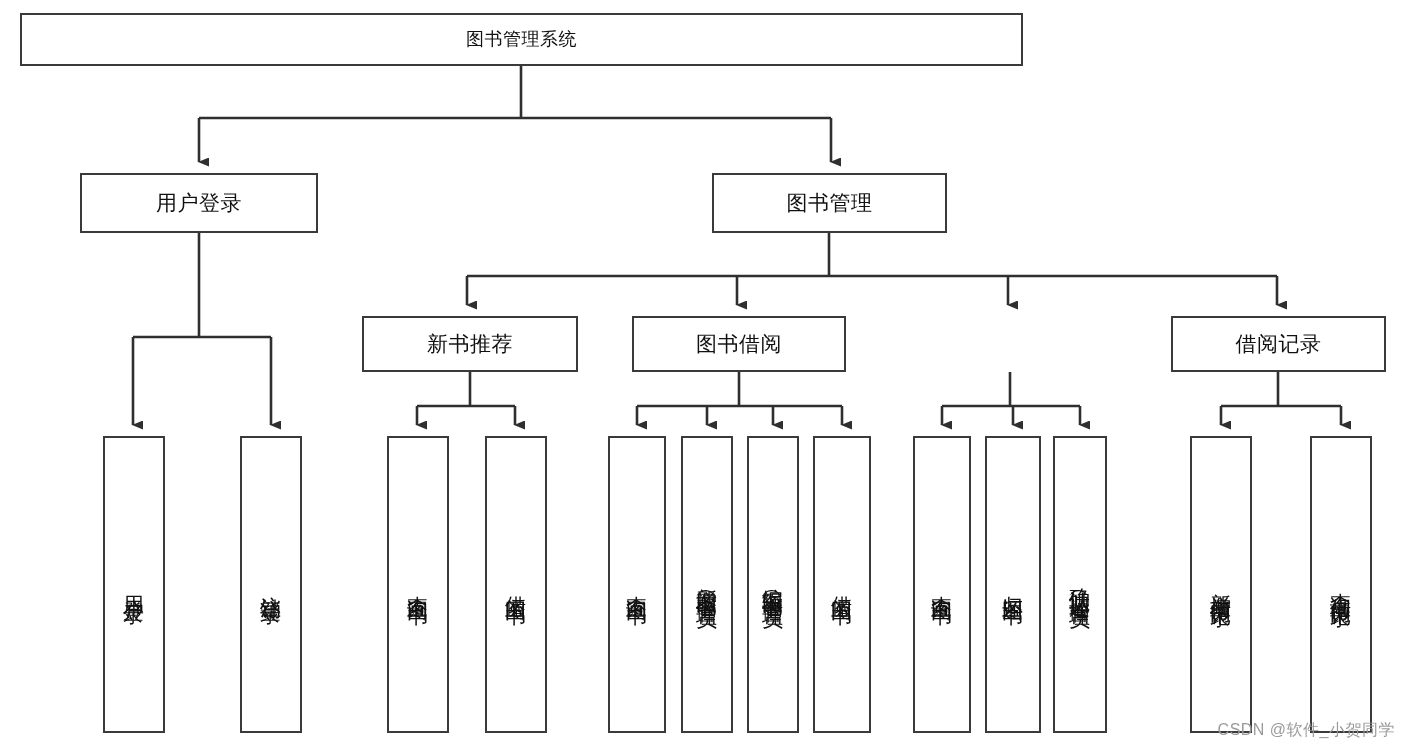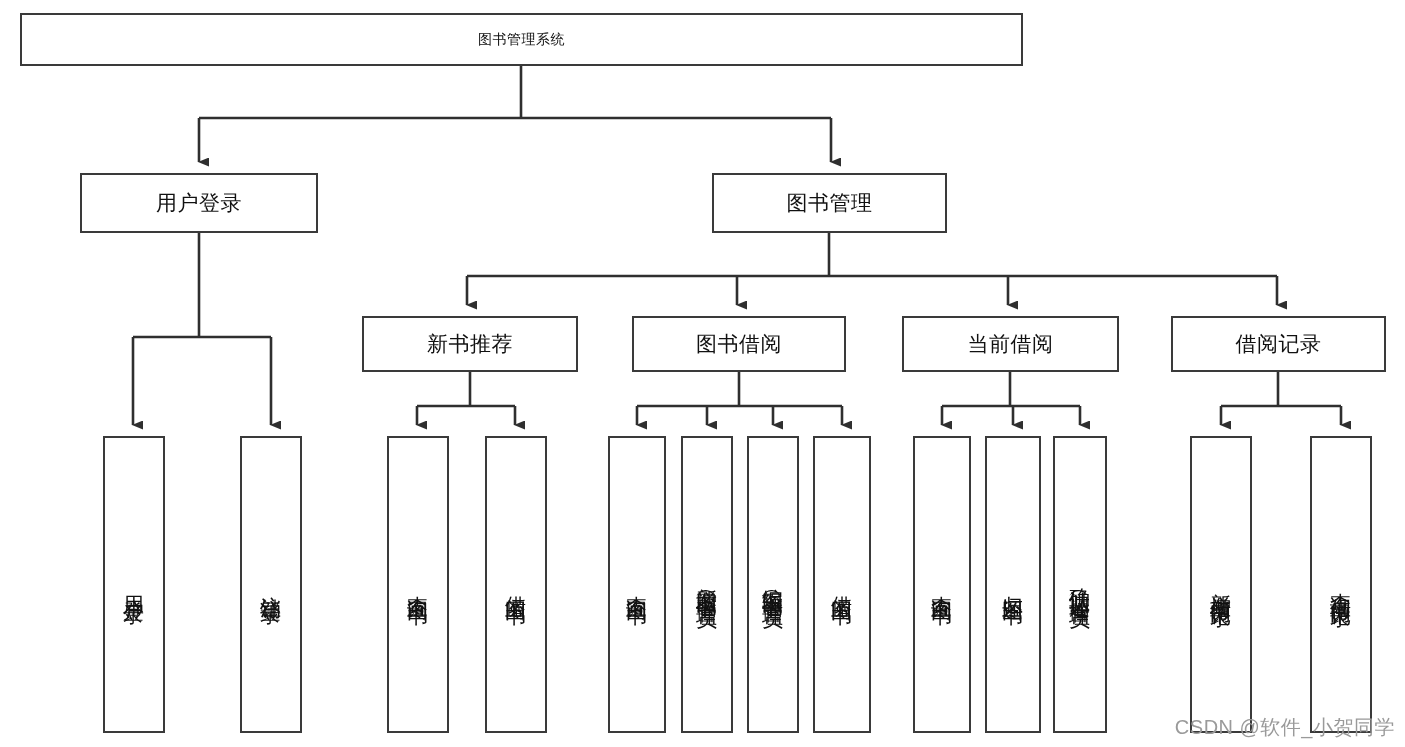--- a/index.html
+++ b/index.html
@@ -39,40 +39,40 @@
   }
   .node .lbl {
     display: block;
   }
   .node.horiz .lbl {
     font-size: 21px;
     letter-spacing: 0.5px;
     white-space: nowrap;
   }
   .node.root .lbl {
-    font-size: 14px;
+    font-size: 18px;
   }
   .node.leaf {
     align-items: center;
     justify-content: center;
   }
   .node.leaf .lbl {
     writing-mode: vertical-rl;
     text-orientation: upright;
     font-size: 21px;
     letter-spacing: 3px;
     line-height: 1;
     white-space: nowrap;
     max-height: 270px;
   }
   .watermark {
     position: absolute;
     right: 10px;
     bottom: 6px;
-    font-size: 20px;
+    font-size: 16px;
     color: #9a9a9a;
     white-space: nowrap;
     letter-spacing: 0.5px;
   }
 </style>
 </head>
 <body>
 
 <div id="canvas">
 
@@ -136,23 +136,20 @@
   <div class="node horiz" style="left:712px; top:173px; width:235px; height:60px;justify-content:center;">
     <span class="lbl">图书管理</span>
   </div>
 
   <div class="node horiz" style="left:362px; top:316px; width:216px; height:56px;justify-content:center;">
     <span class="lbl">新书推荐</span>
   </div>
   <div class="node horiz" style="left:632px; top:316px; width:214px; height:56px;text-align:right;">
     <span class="lbl">图书借阅</span>
   </div>
-  <div class="node horiz" style="left:902px; top:316px; width:217px; height:56px;">
-    <span class="lbl">当前借阅</span>
-  </div>
   <div class="node horiz" style="left:1171px; top:316px; width:215px; height:56px;">
     <span class="lbl">借阅记录</span>
   </div>
 
   <div class="node leaf" style="left:103px; top:436px; width:62px; height:297px;">
     <span class="lbl">用户登录</span>
   </div>
   <div class="node leaf" style="left:240px; top:436px; width:62px; height:297px;">
     <span class="lbl">注销登录</span>
   </div>

